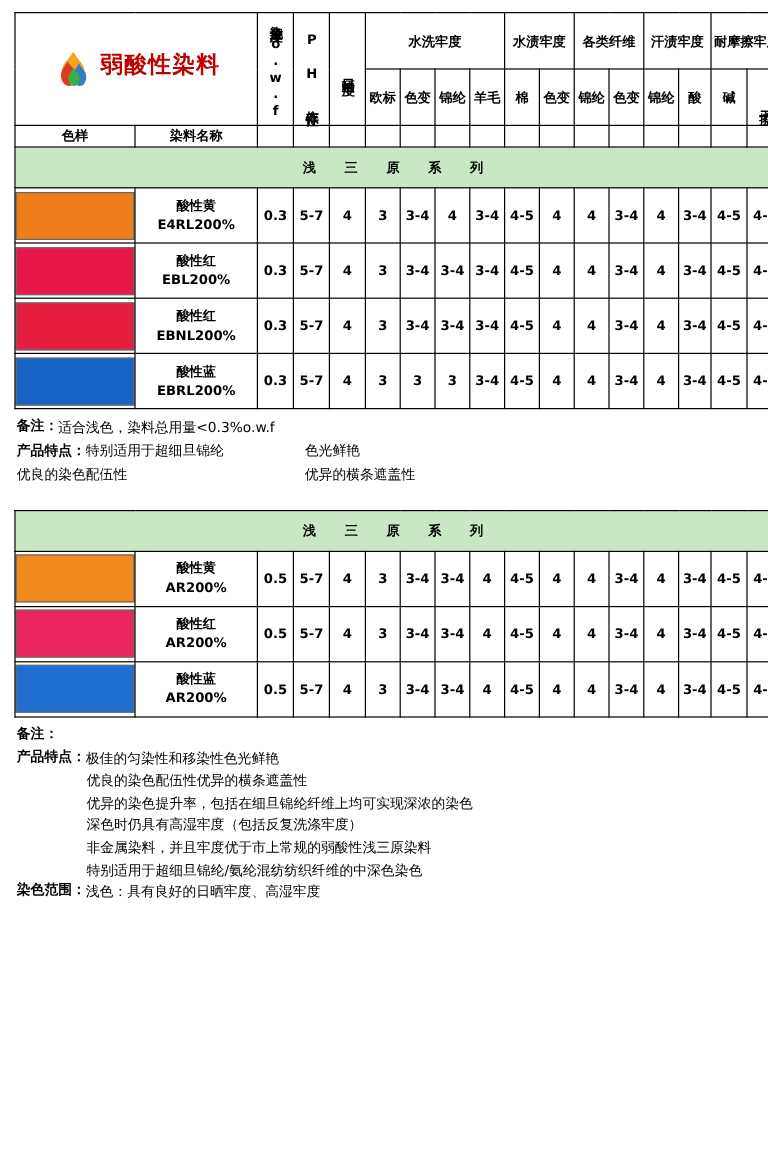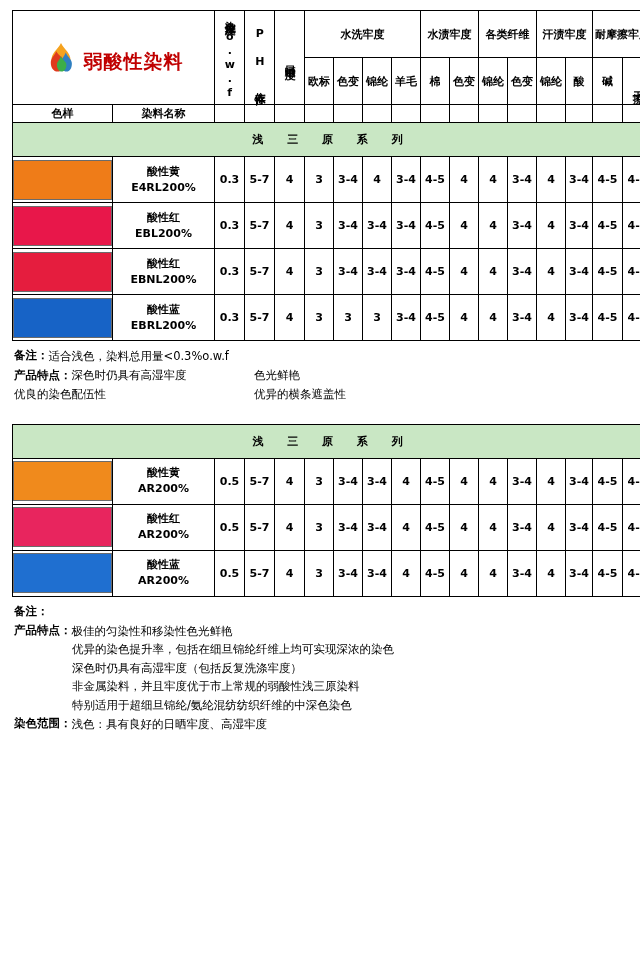--- a/index.html
+++ b/index.html
@@ -24,21 +24,21 @@
     border: 1px solid #000;
     text-align: center;
     vertical-align: middle;
     font-weight: bold;
     font-size: 11px;
     color: #000;
     padding: 1px 0;
   }
   .logo-cell { padding: 0; }
   .logo-wrap {
-    display: flex; align-items: flex-end; justify-content: center;
+    display: flex; align-items: flex-start; justify-content: center;
     gap: 6px;
     height: 100%;
   }
   .logo-mark { width: 34px; height: 34px; flex: none; }
   .brand-text {
     font-size: 19px; font-weight: bold; color: #c00000;
     letter-spacing: 1px;
     font-family: "DejaVu Sans", "Liberation Sans", sans-serif;
   }
   .vtext {
@@ -273,21 +273,21 @@
     </tbody>
   </table>
 
   <div class="notes">
     <div class="note-line">
       <span class="lbl">备注：</span>
       <span>适合浅色，染料总用量&lt;0.3%o.w.f</span>
     </div>
     <div class="col2">
       <span class="a">
-        <span class="lbl">产品特点：</span><span>深色时仍具有高湿牢度</span>
+        <span class="lbl">产品特点：</span><span>特别适用于超细旦锦纶</span>
       </span>
       <span>色光鲜艳</span>
     </div>
     <div class="col2">
       <span class="a">
         <span class="ind"></span><span>优良的染色配伍性</span>
       </span>
       <span>优异的横条遮盖性</span>
     </div>
   </div>
@@ -399,20 +399,24 @@
   <div class="notes">
     <div class="note-line">
       <span class="lbl">备注：</span>
     </div>
     <div class="note-line">
       <span class="lbl">产品特点：</span>
       <span>极佳的匀染性和移染性色光鲜艳</span>
     </div>
     <div class="note-line">
       <span class="ind"></span>
+      <span>优良的染色配伍性优异的横条遮盖性</span>
+    </div>
+    <div class="note-line">
+      <span class="ind"></span>
       <span>优异的染色提升率，包括在细旦锦纶纤维上均可实现深浓的染色</span>
     </div>
     <div class="note-line">
       <span class="ind"></span>
       <span>深色时仍具有高湿牢度（包括反复洗涤牢度）</span>
     </div>
     <div class="note-line">
       <span class="ind"></span>
       <span>非金属染料，并且牢度优于市上常规的弱酸性浅三原染料</span>
     </div>

